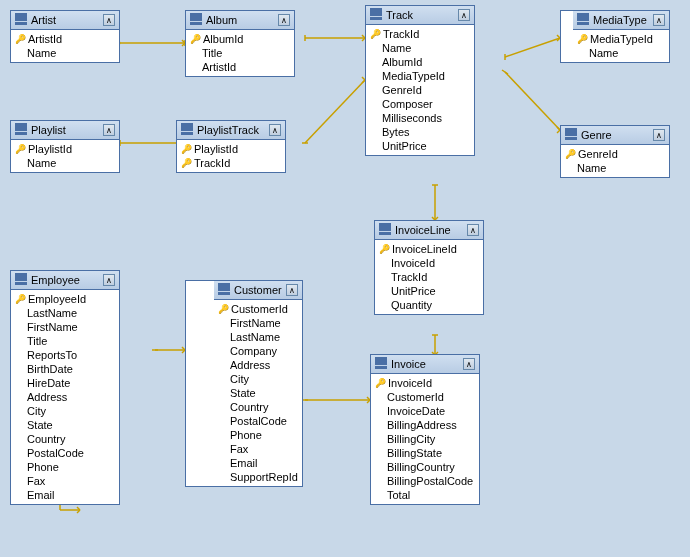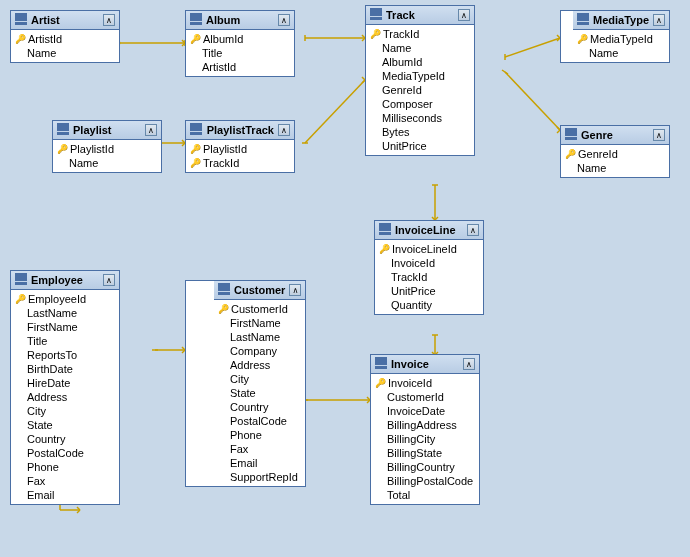--- a/index.html
+++ b/index.html
@@ -25,21 +25,21 @@
     }
     .table-header {
       background: linear-gradient(to bottom, #d0dff0, #b8cce4);
       border-bottom: 1px solid #4a6fa5;
       padding: 2px 4px;
       display: flex;
       align-items: center;
       gap: 4px;
     }
     .table-header .title {
-      font-weight: bold;
+      font-weight: normal;
       font-size: 11px;
       color: #000;
       flex: 1;
     }
     .table-header .expand-btn {
       width: 12px;
       height: 12px;
       background: linear-gradient(to bottom, #e0e8f0, #c0cedf);
       border: 1px solid #6688aa;
       display: flex;
@@ -261,40 +261,40 @@
       <div class="table-fields">
         <div class="field-row pk">
           <span class="key-icon" style="font-size: 9px;">🔑</span>
           <span>GenreId</span>
         </div>
         <div class="field-row">
           <span>Name</span>
         </div>
       </div>
     </div>
-    <div class="table-box" style="left: 10px; top: 120px; margin-left: 42px;">
+    <div class="table-box" style="left: 10px; top: 120px;">
       <div class="table-header">
         <span><svg width="12" height="12" viewBox="0 0 12 12">
             <rect x="0" y="0" width="12" height="8" fill="#4a6fa5"></rect>
             <rect x="0" y="9" width="12" height="3" fill="#4a6fa5"></rect>
           </svg></span>
         <span class="title">Playlist</span>
         <div class="expand-btn">∧</div>
       </div>
       <div class="table-fields">
         <div class="field-row pk">
           <span class="key-icon" style="font-size: 9px;">🔑</span>
           <span>PlaylistId</span>
         </div>
         <div class="field-row">
           <span>Name</span>
         </div>
       </div>
     </div>
-    <div class="table-box" style="left: 185px; top: 120px; text-align: right;">
+    <div class="table-box" style="left: 176px; top: 120px;">
       <div class="table-header">
         <span><svg width="12" height="12" viewBox="0 0 12 12">
             <rect x="0" y="0" width="12" height="8" fill="#4a6fa5"></rect>
             <rect x="0" y="9" width="12" height="3" fill="#4a6fa5"></rect>
           </svg></span>
         <span class="title">PlaylistTrack</span>
         <div class="expand-btn">∧</div>
       </div>
       <div class="table-fields">
         <div class="field-row pk">

